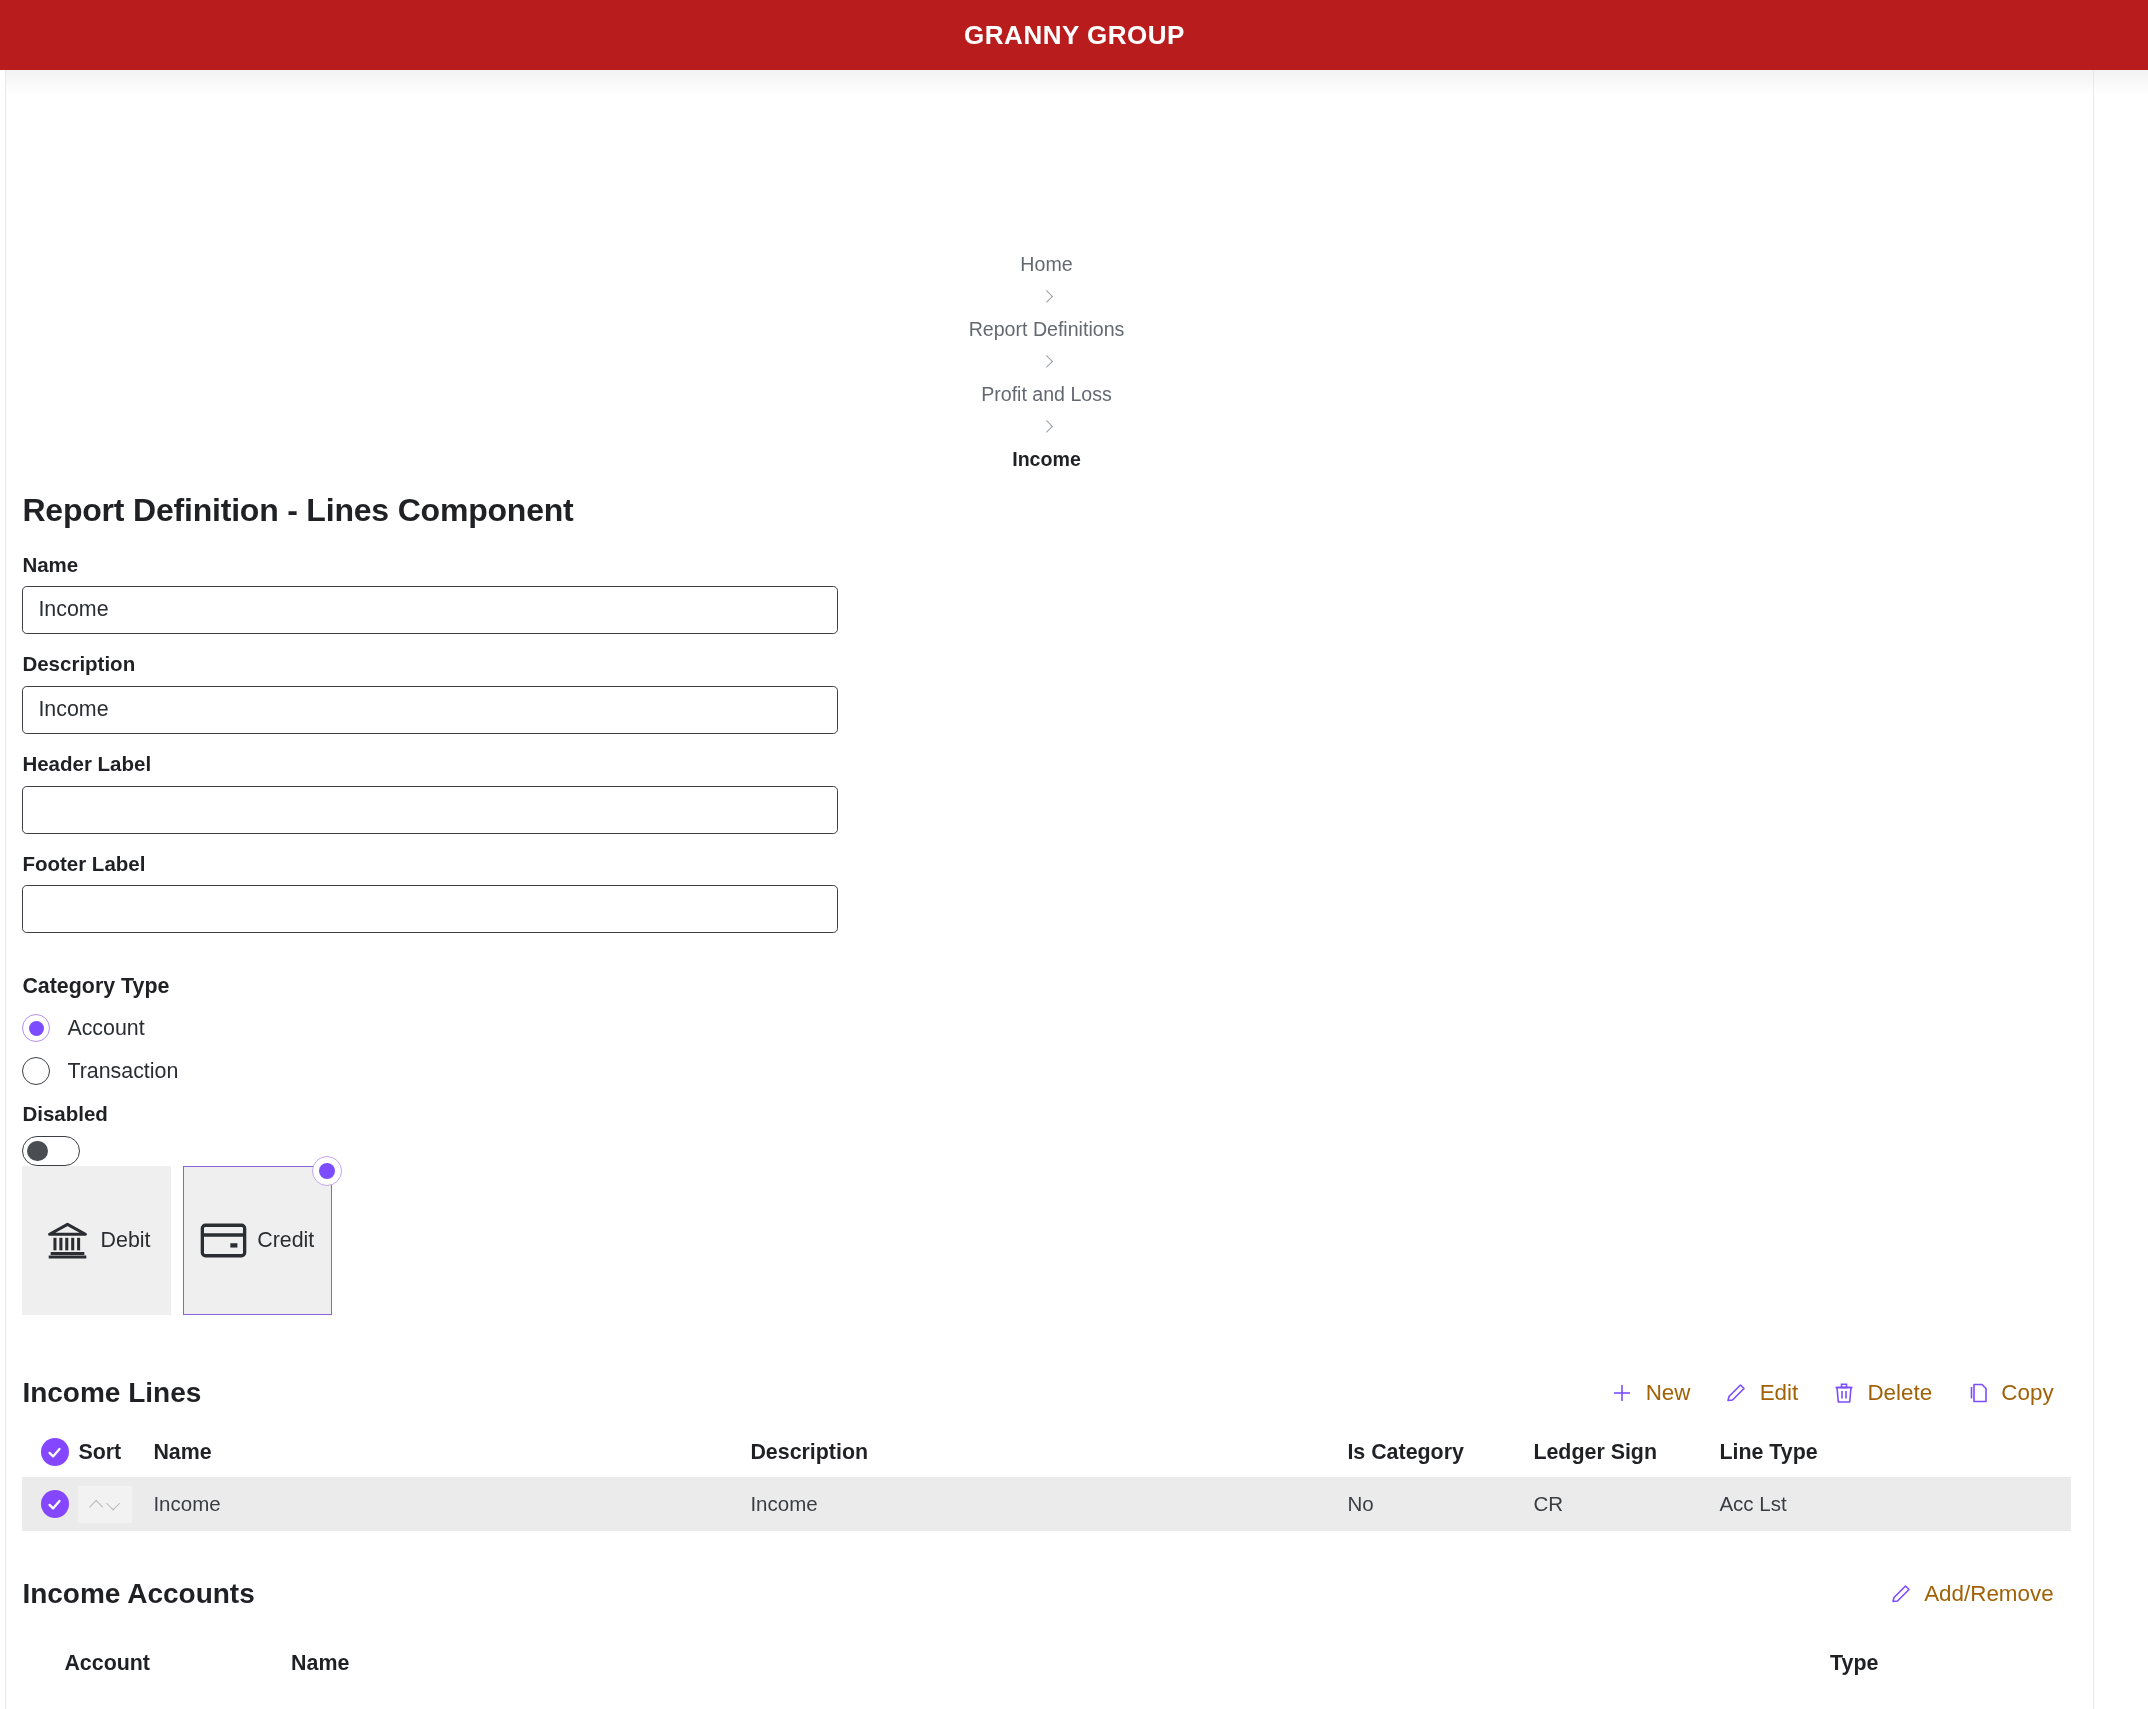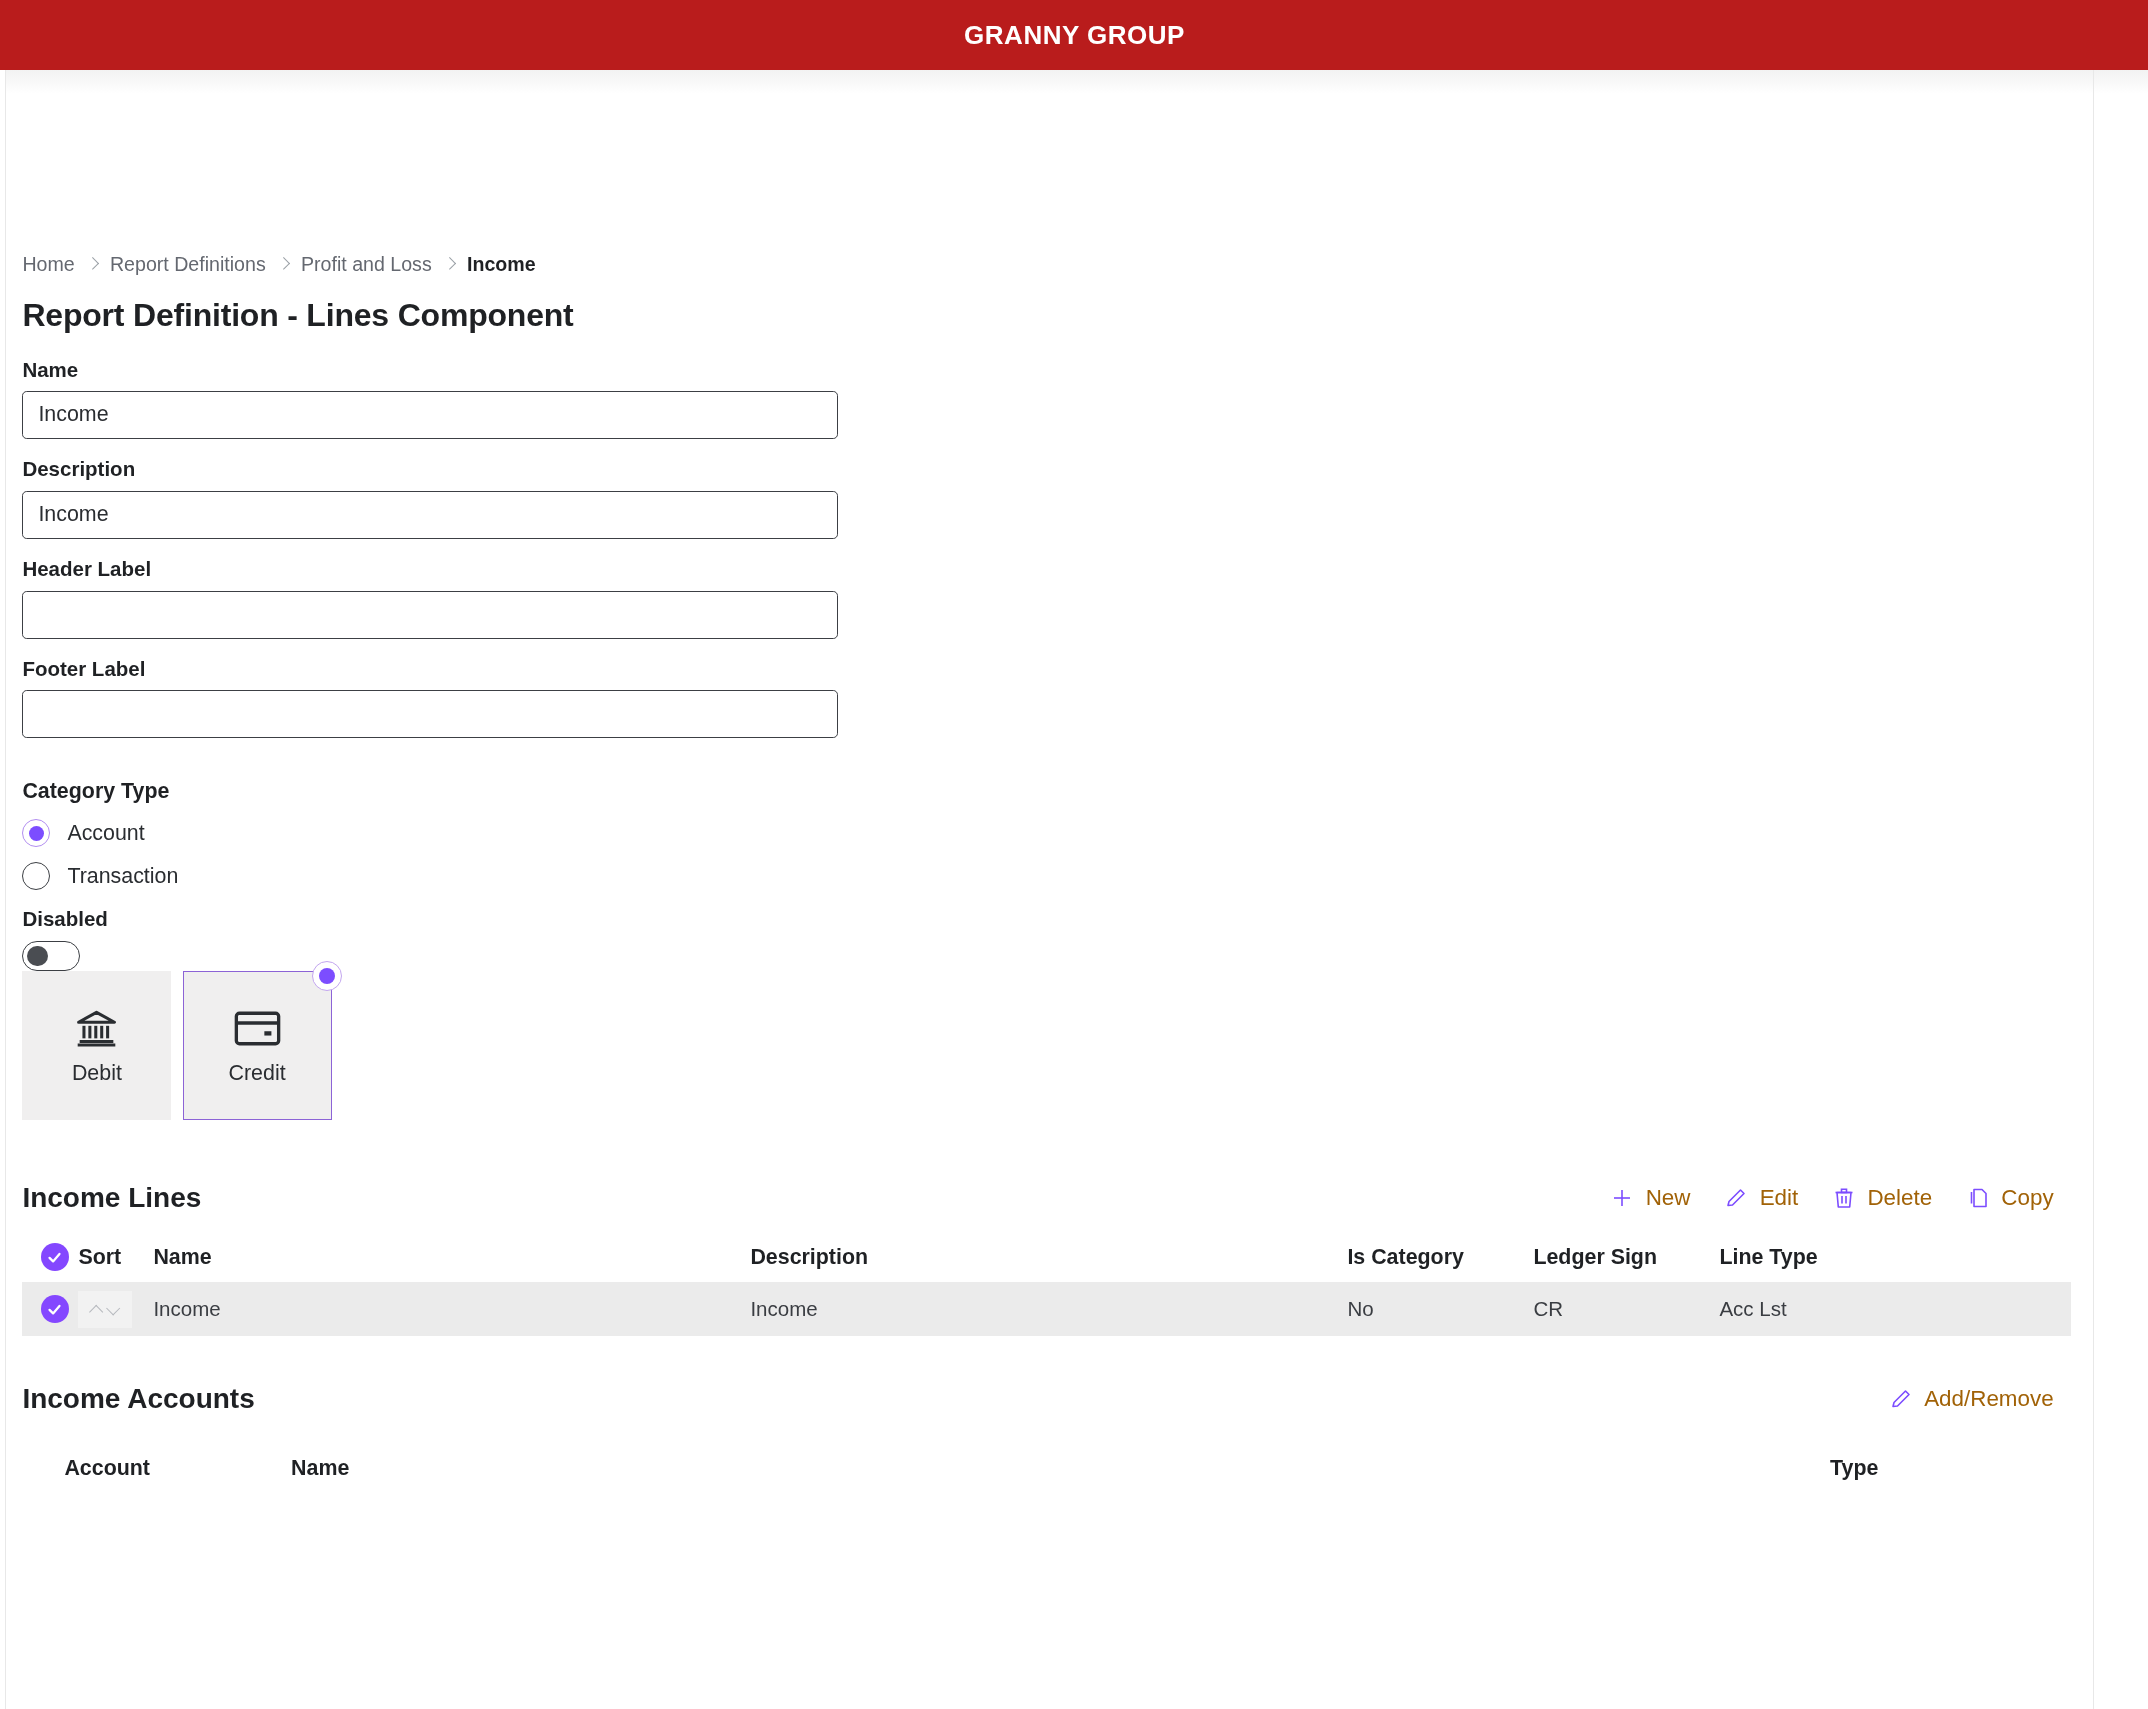--- a/index.html
+++ b/index.html
@@ -75,20 +75,21 @@
   }
 
   
   .breadcrumb {
     display: flex;
     align-items: center;
     gap: 13px;
     padding-top: 183px;
     font-size: 19.6px;
     color: #646870;
+    flex-direction: column;
   }
   .crumb { white-space: nowrap; }
   .crumb.current {
     color: #1f2124;
     font-weight: bold;
   }
   .crumb-sep {
     display: inline-block;
     width: 9.3px;
     height: 16px;
@@ -218,21 +219,21 @@
     display: flex;
     gap: 11.2px;
     align-items: flex-start;
   }
   .ledger-card {
     width: 149px;
     height: 149px;
     background: #f0efef;
     box-sizing: border-box;
     display: flex;
-    flex-direction: column;
+    flex-direction: row;
     align-items: center;
     justify-content: center;
     gap: 9.3px;
     position: relative;
     cursor: pointer;
     border: 0.9px solid transparent;
   }
   .ledger-card.selected { border: 0.9px solid #8c63d6; }
   .ledger-card-label {
     font-size: 21.4px;

